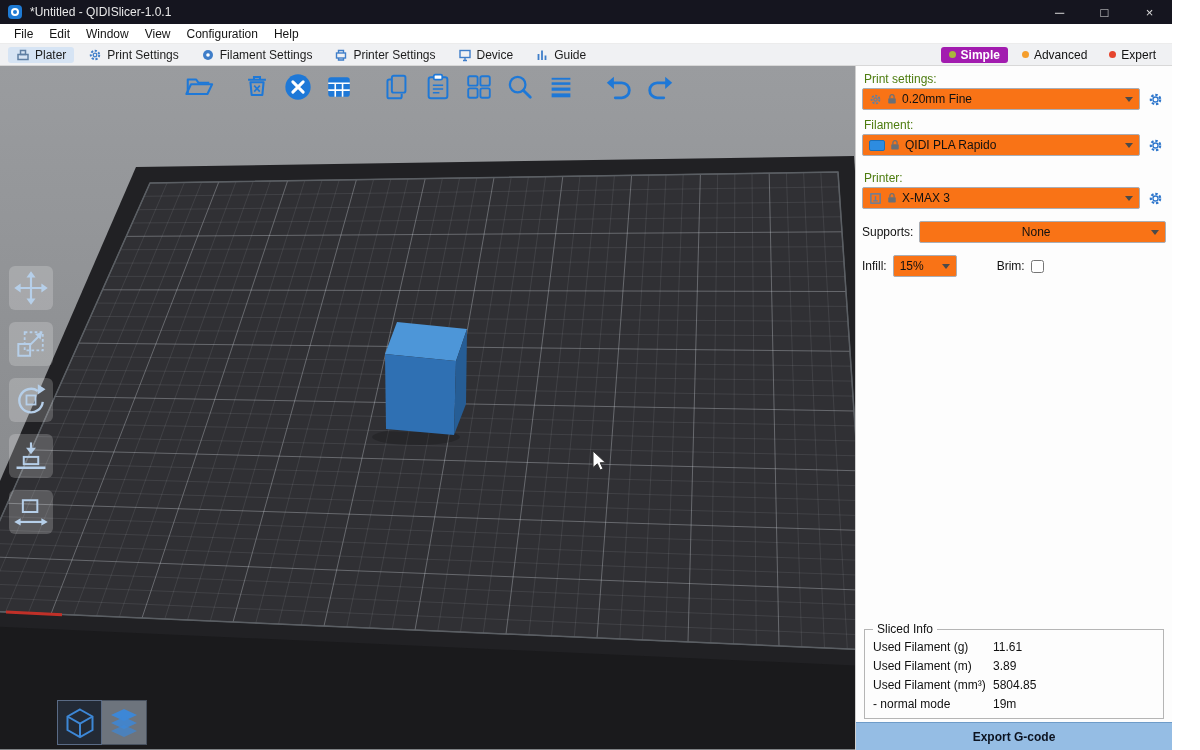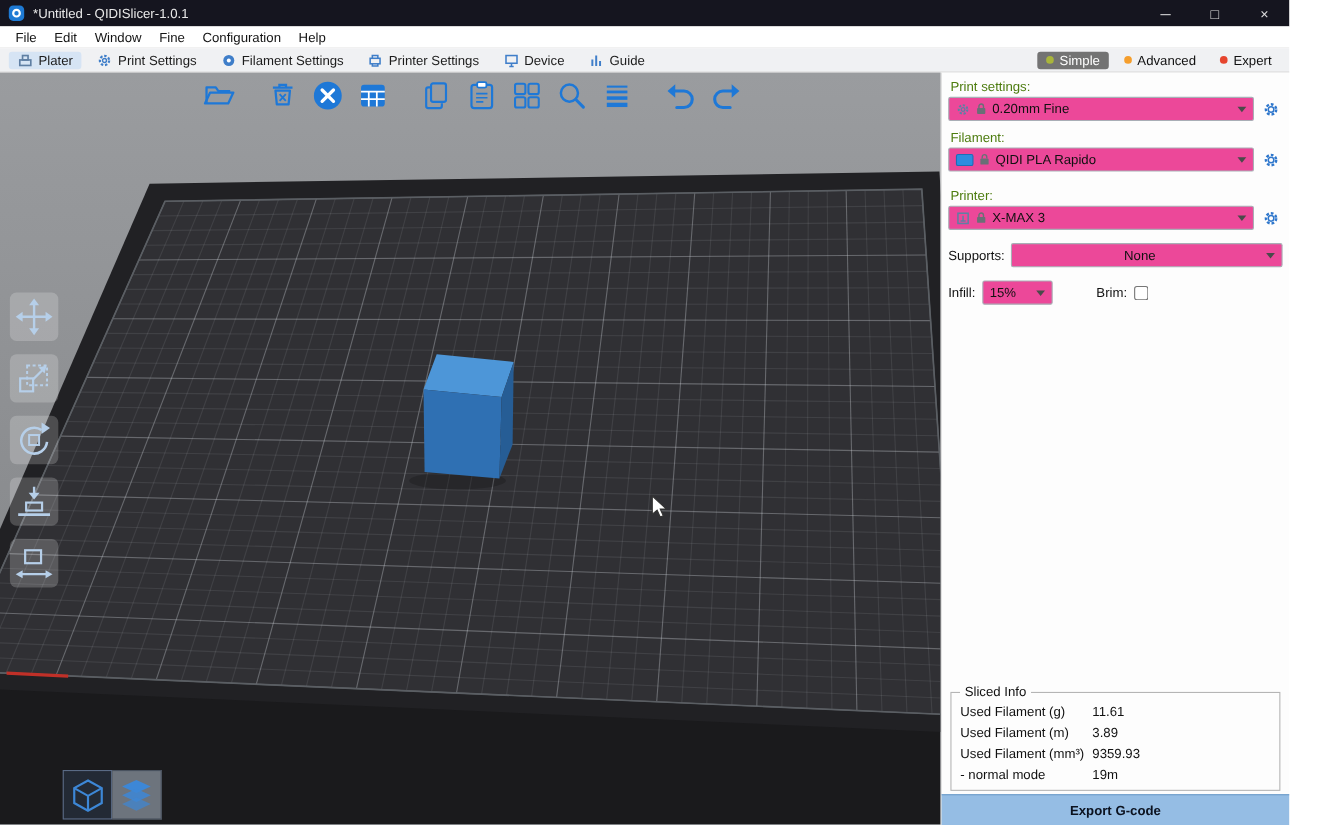--- a/index.html
+++ b/index.html
@@ -19,21 +19,21 @@
 .menubar{height:20px;background:#fff;border-bottom:1px solid #ececec;display:flex;align-items:center;padding-left:6px;flex:0 0 auto}
 .menu-item{padding:0 8px;height:100%;display:flex;align-items:center;color:#141414}
 
 
 .tabbar{height:22px;background:#f0f1f3;border-bottom:1px solid #d8d8d8;display:flex;align-items:center;padding:0 8px;gap:6px;flex:0 0 auto}
 .tab{display:flex;align-items:center;gap:5px;padding:1px 8px;border-radius:3px;color:#1c1c1c;white-space:nowrap}
 .tab.active{background:#d6e4f4}
 .tab svg{display:block}
 .tabspacer{flex:1}
 .mode{display:flex;align-items:center;gap:5px;padding:1px 8px;border-radius:3px;white-space:nowrap}
-.mode.active{background:#737373;color:#fff;font-weight:normal}
+.mode.active{background:#a21caf;color:#fff;font-weight:bold}
 .dot{width:7px;height:7px;border-radius:50%;display:inline-block;flex:0 0 auto}
 
 
 .content{flex:1;display:flex;min-height:0}
 .viewport{width:855px;flex:0 0 auto;position:relative;background:linear-gradient(180deg,#9a9c9f 0%,#8b8d90 55%,#7f8285 100%);overflow:hidden}
 .scene{position:absolute;left:0;top:0;width:855px;height:683px}
 
 .vp-toolbar{position:absolute;top:3px;left:181px;display:flex;align-items:center;gap:5px}
 .vp-btn{width:36px;height:36px;display:flex;align-items:center;justify-content:center;border:none;background:transparent;padding:0}
 .vp-gap{width:12px}
@@ -43,21 +43,21 @@
 
 .view-toggle{position:absolute;left:57px;bottom:5px;display:flex}
 .toggle-btn{width:45px;height:45px;display:flex;align-items:center;justify-content:center;border:1px solid #49525f;padding:0}
 .toggle-btn.active{background:#232a35;border-color:#5a6b85}
 .toggle-btn.alt{background:#6d747d;border-left:none}
 
 
 .sidepanel{flex:1;background:#fdfdfd;border-left:1px solid #cfcfcf;display:flex;flex-direction:column;padding:3px 6px 0;min-width:0}
 .flabel{font-size:12px;color:#4d7c0f;margin:3px 2px 2px}
 .combo-row{display:flex;align-items:center;gap:4px}
-.combo{flex:1;height:22px;border:1px solid #a9aeb6;border-radius:2px;background:#ec4899;display:flex;align-items:center;gap:5px;padding:0 6px;font-size:12px;color:#111;min-width:0}
+.combo{flex:1;height:22px;border:1px solid #a9aeb6;border-radius:2px;background:#f97316;display:flex;align-items:center;gap:5px;padding:0 6px;font-size:12px;color:#111;min-width:0}
 .combo-text{flex:1;white-space:nowrap;overflow:hidden}
 .chev{width:0;height:0;border-left:4px solid transparent;border-right:4px solid transparent;border-top:5px solid #4a4a4a;flex:0 0 auto}
 .gear-btn{width:22px;height:22px;border:none;background:transparent;display:flex;align-items:center;justify-content:center;padding:0;flex:0 0 auto}
 .swatch{width:16px;height:11px;border-radius:2px;border:1px solid #1b6fb8;flex:0 0 auto}
 .inline-row{display:flex;align-items:center;margin-top:12px;gap:6px}
 .combo.small{flex:0 0 64px}
 .brim-gap{width:28px}
 .brim-check{width:13px;height:13px}
 .spacer-v{flex:1}
 fieldset.sliced{border:1px solid #b5b5b5;margin:0 2px 3px;padding:1px 6px 5px}
@@ -79,21 +79,21 @@
     <div class="tspacer"></div>
     <div class="win-btn">─</div>
     <div class="win-btn">□</div>
     <div class="win-btn">×</div>
   </div>
 
   <div class="menubar">
     <span class="menu-item">File</span>
     <span class="menu-item">Edit</span>
     <span class="menu-item">Window</span>
-    <span class="menu-item">Fine</span>
+    <span class="menu-item">View</span>
     <span class="menu-item">Configuration</span>
     <span class="menu-item">Help</span>
   </div>
 
   <div class="tabbar">
     <span class="tab active">
       <svg width="14" height="14" viewBox="0 0 14 14">
           <rect x="2" y="6.5" width="10" height="5" fill="none" stroke="#5f7fa3" stroke-width="1.5"></rect>
           <rect x="4.5" y="2.5" width="5" height="4" fill="none" stroke="#5f7fa3" stroke-width="1.5"></rect>
         </svg>
@@ -468,21 +468,21 @@
         <div class="sl-row">
           <span class="sl-label">Used Filament (g)</span>
           <span class="sl-value">11.61</span>
         </div>
         <div class="sl-row">
           <span class="sl-label">Used Filament (m)</span>
           <span class="sl-value">3.89</span>
         </div>
         <div class="sl-row">
           <span class="sl-label">Used Filament (mm³)</span>
-          <span class="sl-value">9359.93</span>
+          <span class="sl-value">5804.85</span>
         </div>
         <div class="sl-row">
           <span class="sl-label">- normal mode</span>
           <span class="sl-value">19m</span>
         </div>
       </fieldset>
 
       <button class="export-btn">Export G-code</button>
     </div>
   </div>

